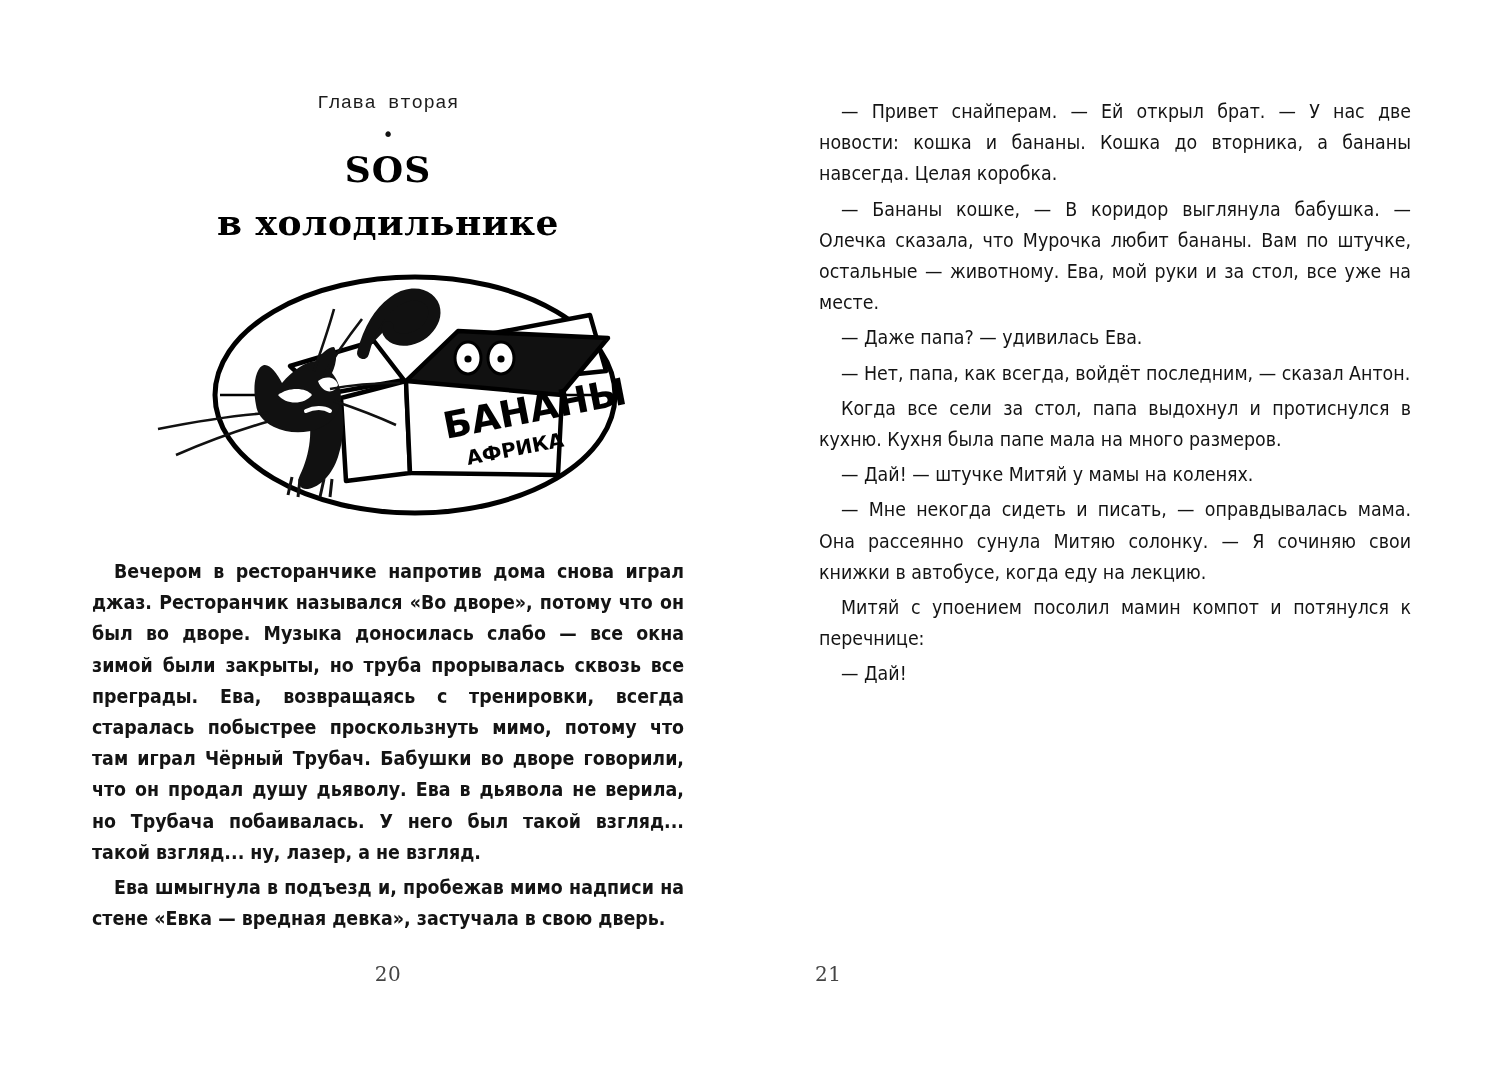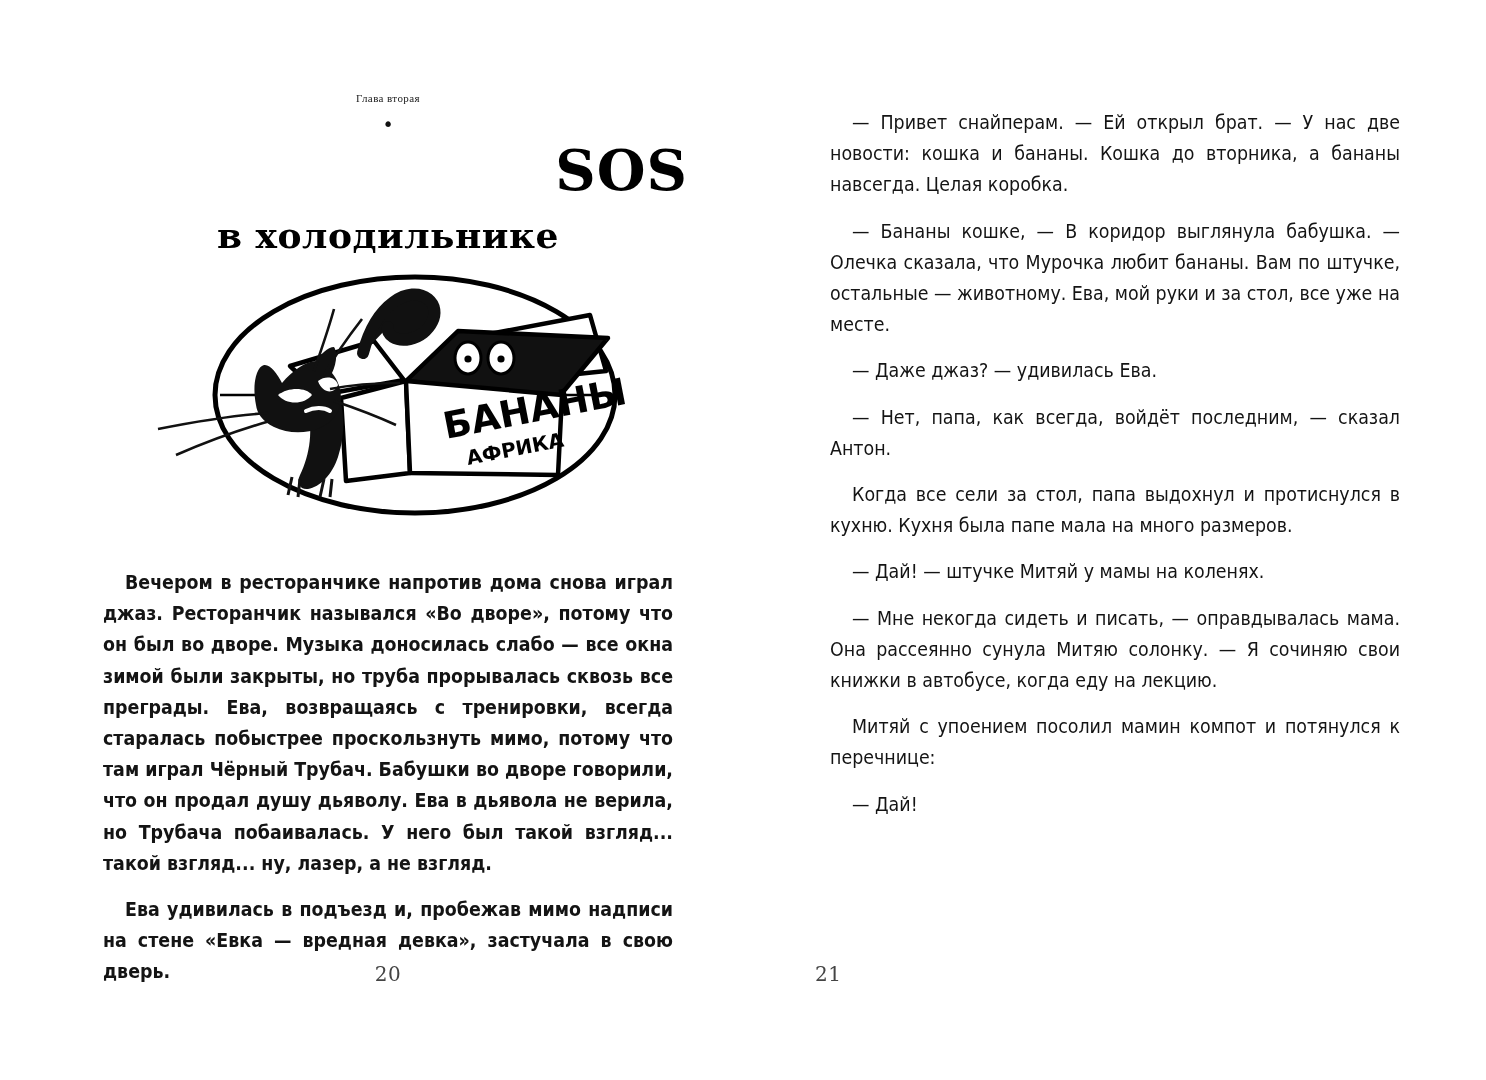--- a/index.html
+++ b/index.html
@@ -33,45 +33,44 @@
 
   
   .chapter-head {
     position: absolute;
     top: 92px;
     left: 0;
     width: 600px;
     text-align: center;
   }
   .chapter-label {
-    font-family: Liberation Serif, serif;
-    font-size: 11px;
+    font-family: Liberation Mono, monospace;
+    font-size: 19px;
     letter-spacing: .4px;
     color: #1c1c1c;
     line-height: 1.2;
   }
   .chapter-dot {
     margin-top: 12px;
     height: 14px;
     line-height: 14px;
     font-size: 19px;
     color: #111;
   }
   .chapter-title {
     margin-top: 8px;
     font-family: "DejaVu Serif", serif;
     font-weight: bold;
     color: #000;
   }
   .chapter-title .t1 {
     display: block;
-    font-size: 56px;
+    font-size: 36px;
     letter-spacing: 1px;
     line-height: 1.12;
-    text-align: right;
   }
   .chapter-title .t2 {
     display: block;
     font-size: 36px;
     letter-spacing: .5px;
     line-height: 1.18;
     margin-top: 12px;
   }
 
   
@@ -94,21 +93,21 @@
     line-height: 31.2px;
     text-align: justify;
     text-justify: inter-word;
     color: #141414;
     hyphens: manual;
   }
   .body-left  { top: 552px; font-weight: bold; }
   .body-right { top: 92px; }
 
   .body-text p {
-    margin: 15px;
+    margin: 4px;
     text-indent: 22px;
   }
 
   
   .folio {
     position: absolute;
     top: 962px;
     font-family: "DejaVu Serif", serif;
     font-size: 20px;
     color: #444;
@@ -188,29 +187,29 @@
           <path d="M176,128 C182,110 190,88 196,66" stroke="#111" stroke-width="2.6" fill="none"></path>
           <path d="M186,132 C196,114 210,94 224,76" stroke="#111" stroke-width="2.6" fill="none"></path>
           <path d="M192,146 C212,142 238,140 262,140" stroke="#111" stroke-width="2.6" fill="none"></path>
           <path d="M196,158 C214,164 236,172 258,182" stroke="#111" stroke-width="2.6" fill="none"></path>
         </g>
       </svg>
     </div>
 
     <div class="body-text body-left">
       <p>Вечером в ресторанчике напротив дома снова играл джаз. Ресторанчик назывался «Во дворе», потому что он был во дворе. Музыка доносилась слабо — все окна зимой были закрыты, но труба прорывалась сквозь все преграды. Ева, возвращаясь с тренировки, всегда старалась побыстрее проскользнуть мимо, потому что там играл Чёрный Трубач. Бабушки во дворе говорили, что он продал душу дьяволу. Ева в дьявола не верила, но Трубача побаивалась. У него был такой взгляд... такой взгляд... ну, лазер, а не взгляд.</p>
-      <p>Ева удивилась в подъезд и, пробежав мимо надписи на стене «Евка — вредная девка», застучала в свою дверь.</p>
+      <p>Ева шмыгнула в подъезд и, пробежав мимо надписи на стене «Евка — вредная девка», застучала в свою дверь.</p>
     </div>
   </div>
 
   <div class="page page-right">
     <div class="body-text body-right">
       <p>— Привет снайперам. — Ей открыл брат. — У нас две новости: кошка и бананы. Кошка до вторника, а бананы навсегда. Целая коробка.</p>
       <p>— Бананы кошке, — В коридор выглянула бабушка. — Олечка сказала, что Мурочка любит бананы. Вам по штучке, остальные — животному. Ева, мой руки и за стол, все уже на месте.</p>
-      <p>— Даже джаз? — удивилась Ева.</p>
+      <p>— Даже папа? — удивилась Ева.</p>
       <p>— Нет, папа, как всегда, войдёт последним, — сказал Антон.</p>
       <p>Когда все сели за стол, папа выдохнул и протиснулся в кухню. Кухня была папе мала на много размеров.</p>
       <p>— Дай! — штучке Митяй у мамы на коленях.</p>
       <p>— Мне некогда сидеть и писать, — оправдывалась мама. Она рассеянно сунула Митяю солонку. — Я сочиняю свои книжки в автобусе, когда еду на лекцию.</p>
       <p>Митяй с упоением посолил мамин компот и потянулся к перечнице:</p>
       <p>— Дай!</p>
     </div>
   </div>
 
   <div class="folio folio-left">20</div>

